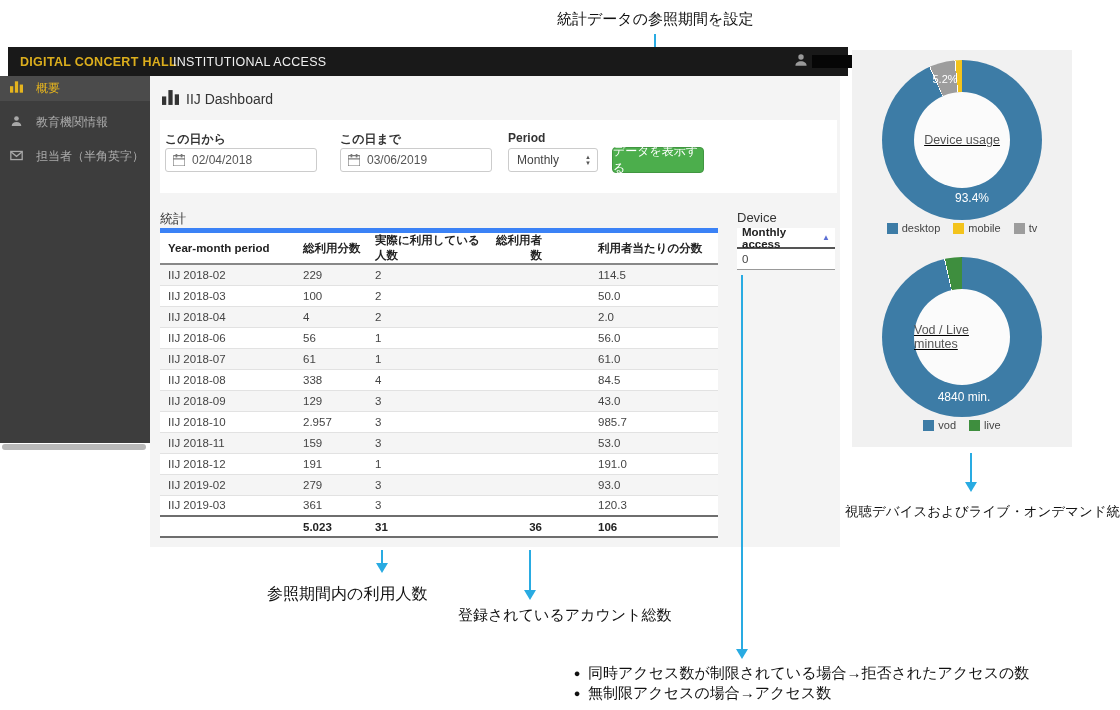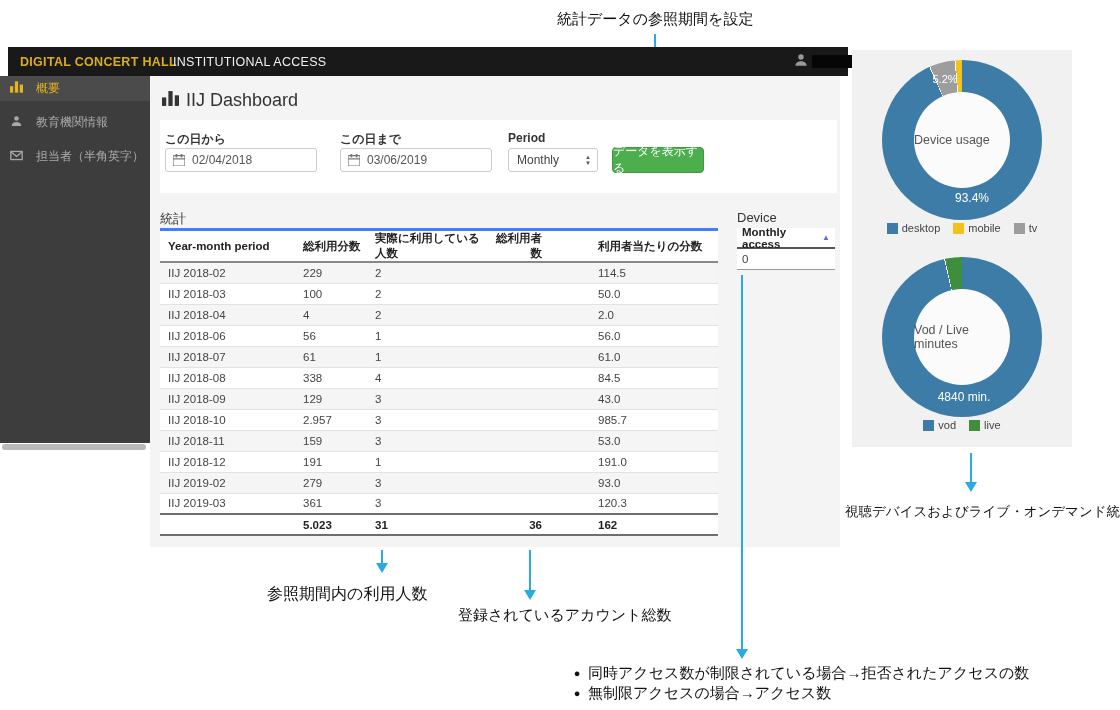--- a/index.html
+++ b/index.html
@@ -28,57 +28,57 @@
   .sidebar { position:absolute; left:0; top:76px; width:150px; height:367px; background:#3d3d3d; padding-top:0; }
   .side-item { height:25px; display:flex; align-items:center; gap:13px; padding-left:10px;
     color:#ababab; font-size:12px; margin-bottom:9px; cursor:pointer; }
   .side-item.active { background:#4b4b4b; color:#e5b41e; }
   .side-item svg { flex:none; }
   .hscroll { position:absolute; left:2px; top:444px; width:144px; height:6px; background:#b9b9b9; border-radius:3px; }
 
   
   .main { position:absolute; left:150px; top:76px; width:690px; height:471px; background:#f4f4f4; }
   .main-title { position:absolute; left:12px; top:14px; display:flex; align-items:center; gap:7px;
-    font-size:18px; color:#333; }
+    font-size:14px; color:#333; }
   .panel { position:absolute; left:10px; top:44px; width:677px; height:73px; background:#fff; }
   .fld-label { position:absolute; top:11px; font-size:12px; font-weight:bold; color:#333; }
   .input-group { position:absolute; top:28px; height:24px; background:#fff; border:1px solid #ccc;
     border-radius:3px; display:flex; align-items:center; font-size:12px; color:#555; cursor:text; }
   .input-group .cal { padding:0 7px; border-right:0; display:flex; align-items:center; }
   .select-box { position:absolute; top:28px; height:24px; width:90px; background:#fff; border:1px solid #ccc;
     border-radius:3px; display:flex; align-items:center; font-size:12px; color:#444; padding-left:8px; cursor:pointer; }
   .select-box .updown { margin-left:auto; margin-right:6px; font-size:6px; color:#555; line-height:6px; text-align:center; }
   .btn-green { position:absolute; left:452px; top:27px; width:92px; height:26px; background:#4cae4c;
     border:1px solid #419641; border-radius:4px; color:#fff; font-size:12px; display:flex;
     align-items:center; justify-content:center; cursor:pointer; }
 
   .section-label { position:absolute; font-size:13px; color:#333; }
 
   table.stats { position:absolute; left:10px; top:152px; width:558px; border-collapse:collapse;
-    table-layout:fixed; background:#fff; font-size:11.5px; color:#444; border-top:3px solid #3b82f6; }
+    table-layout:fixed; background:#fff; font-size:11.5px; color:#444; border-top:5px solid #3b82f6; }
   table.stats th { text-align:left; font-size:11.5px; color:#222; font-weight:bold; height:22px;
     padding-left:8px; border-bottom:2px solid #888; background:#fff; }
   table.stats td { height:21px; padding-left:8px; border-bottom:1px solid #e2e2e2; }
   table.stats tbody tr:nth-child(odd) td { background:#f5f5f5; }
   table.stats th:nth-child(4), table.stats td:nth-child(4) { text-align:right; padding-right:48px; }
   table.stats tfoot td { font-weight:bold; color:#222; border-top:2px solid #6e6e6e;
     border-bottom:2px solid #6e6e6e; background:#fff; }
 
   .users-table { position:absolute; left:587px; top:152px; width:98px; background:#fff;
     font-size:11.5px; color:#444; }
   .users-head { height:21px; display:flex; align-items:center; padding:0 5px; font-weight:bold; color:#222;
     border-bottom:2px solid #555; cursor:pointer; }
   .users-head .sort { margin-left:auto; color:#5b6fd4; font-size:8px; }
   .users-cell { height:21px; display:flex; align-items:center; padding:0 5px; border-bottom:1px solid #999; }
 
   
   .charts { position:absolute; left:852px; top:50px; width:220px; height:397px; background:#f1f1f1; }
   .donut { position:absolute; width:160px; height:160px; border-radius:50%; }
   .donut .hole { position:absolute; inset:32px; border-radius:50%; background:#fbfbfb;
-    display:flex; align-items:center; justify-content:flex-start; }
+    display:flex; align-items:center; justify-content:center;text-decoration:underline; }
   .donut .hole span { font-size:12.5px; color:#555; }
   .ring-label { position:absolute; transform:translate(-50%,-50%); color:#fff; font-size:12px; white-space:nowrap; }
   .legend { position:absolute; width:100%; display:flex; justify-content:center; gap:13px; }
   .legend-item { display:flex; align-items:center; gap:4px; font-size:11px; color:#444; }
   .legend-item .sw { width:11px; height:11px; display:inline-block; }
 </style>
 </head>
 <body>
 
 <div class="page">
@@ -284,21 +284,21 @@
             <td></td>
             <td>120.3</td>
           </tr>
         </tbody>
       <tfoot>
         <tr>
           <td></td>
           <td>5.023</td>
           <td>31</td>
           <td>36</td>
-          <td>162</td>
+          <td>106</td>
         </tr>
       </tfoot>
     </table>
 
     <span class="section-label" style="left:587px; top:134px;">Device</span>
     <div class="users-table">
       <div class="users-head">
         <span>Monthly access</span>
         <span class="sort">▲</span>
       </div>

